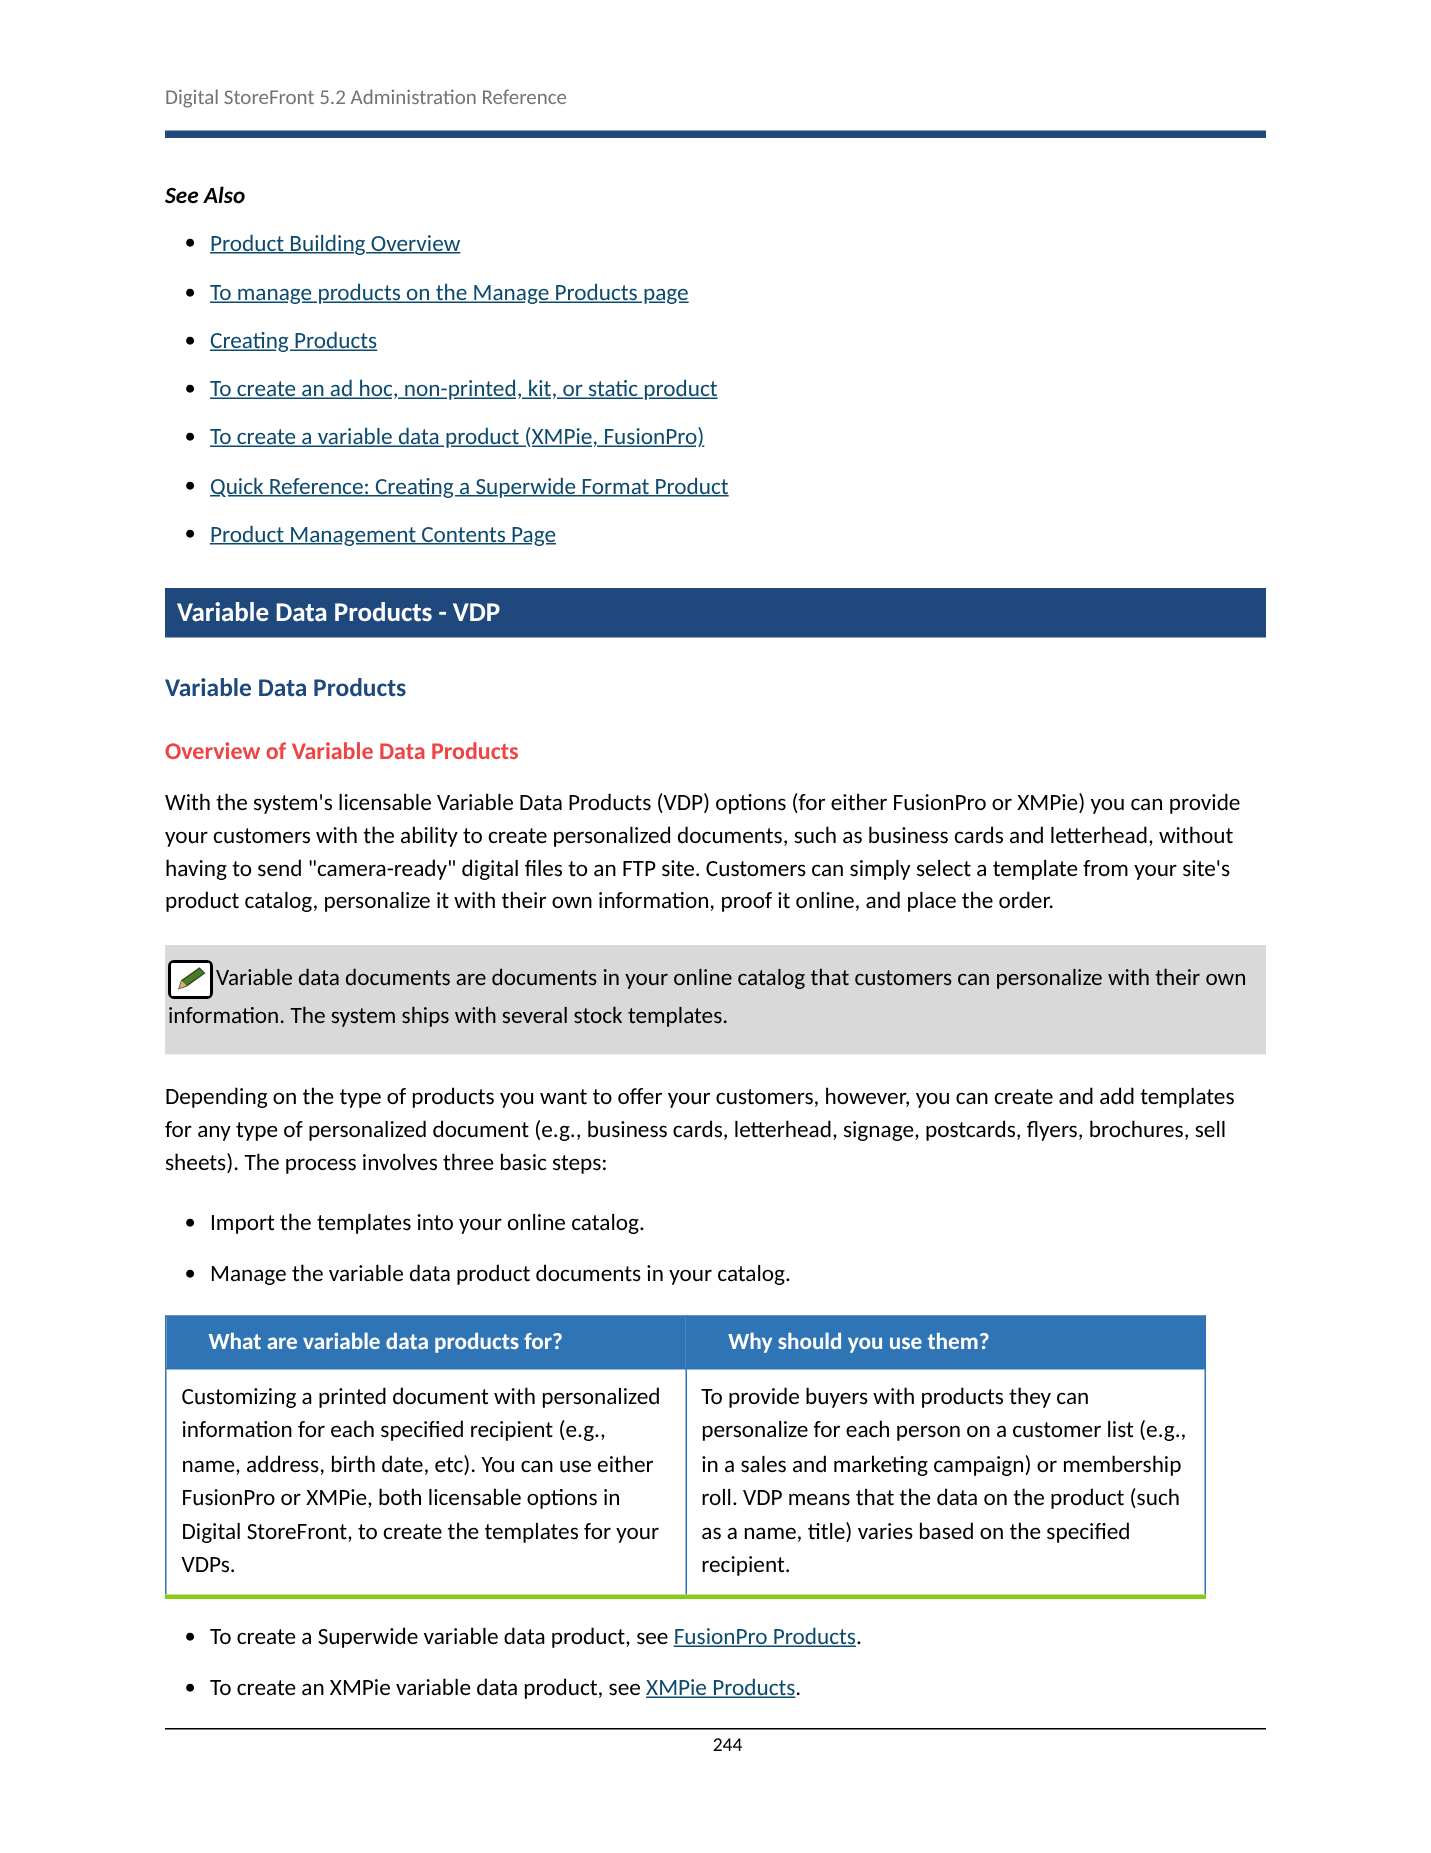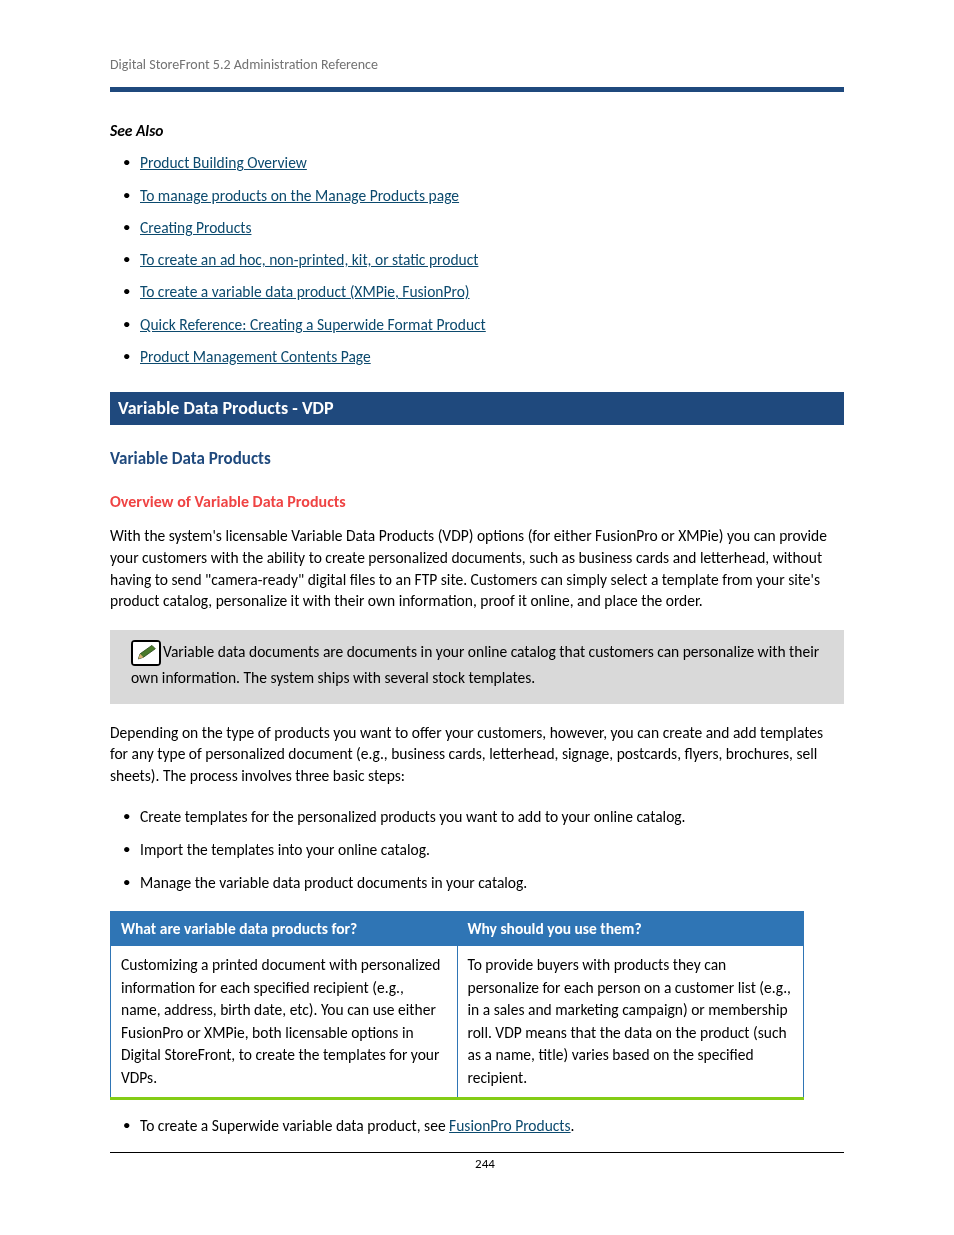--- a/index.html
+++ b/index.html
@@ -76,21 +76,21 @@
     color: #ef4444;
     font-weight: bold;
     font-size: 16px;
     margin: 0 0 12px 0;
   }
   p.body-para {
     margin: 0 0 18px 0;
   }
   .note-box {
     background: #d9d9d9;
-    padding: 10px 12px 14px 21px;
+    padding: 10px 12px 14px 2px;
     margin: 0 0 18px 0;
     line-height: 1.5;
   }
   .note-icon {
     display: inline-block;
     width: 30px;
     height: 26px;
     vertical-align: middle;
     margin-right: 2px;
     border: 2px solid #000;
@@ -121,21 +121,21 @@
   table.vdp-table {
     border-collapse: collapse;
     width: 694px;
     margin: 6px 0 14px 0;
   }
   table.vdp-table th {
     background: #2f75b5;
     color: #fff;
     font-weight: bold;
     text-align: left;
-    padding: 6px 10px;
+    padding: 6px 28px;
     font-size: 15.5px;
     border: 1px solid #2f75b5;
     margin-left: 48px;
   }
   table.vdp-table td {
     border-left: 1px solid #2f75b5;
     border-right: 1px solid #2f75b5;
     border-bottom: 3px solid #84cc16;
     padding: 8px 10px;
     vertical-align: top;
@@ -194,21 +194,20 @@
         <rect x="0" y="0" width="30" height="26" fill="#fff"></rect>
         <polygon points="6,20 8,14 22,4 26,8 12,18" fill="#4a7a2a" stroke="#2a4a1a" stroke-width="1"></polygon>
         <polygon points="6,20 8,14 12,18" fill="#d8b070"></polygon>
       </svg>
     </span><span>Variable data documents are documents in your online catalog that customers can personalize with their own information. The system ships with several stock templates.</span>
   </div>
 
   <p class="body-para">Depending on the type of products you want to offer your customers, however, you can create and add templates for any type of personalized document (e.g., business cards, letterhead, signage, postcards, flyers, brochures, sell sheets). The process involves three basic steps:</p>
 
   <ul class="body-list">
-    <li>Create templates for the personalized products you want to add to your online catalog.</li>
     <li>Import the templates into your online catalog.</li>
     <li>Manage the variable data product documents in your catalog.</li>
   </ul>
 
   <table class="vdp-table">
     <thead>
       <tr>
         <th>What are variable data products for?</th>
         <th>Why should you use them?</th>
       </tr>
@@ -218,17 +217,20 @@
         <td>Customizing a printed document with personalized information for each specified recipient (e.g., name, address, birth date, etc). You can use either FusionPro or XMPie, both licensable options in Digital StoreFront, to create the templates for your VDPs.</td>
         <td>To provide buyers with products they can personalize for each person on a customer list (e.g., in a sales and marketing campaign) or membership roll. VDP means that the data on the product (such as a name, title) varies based on the specified recipient.</td>
       </tr>
     </tbody>
   </table>
 
   <ul class="body-list">
     <li>
       <span>To create a Superwide variable data product, see </span><a href="#" class="doc-link">FusionPro Products</a><span>.</span>
     </li>
+    <li>
+      <span>To create an XMPie variable data product, see </span><a href="#" class="doc-link">XMPie Products</a><span>.</span>
+    </li>
   </ul>
 
   <div class="footer-rule"></div>
   <div class="page-number">244</div>
 </div>
 
 </body></html>

